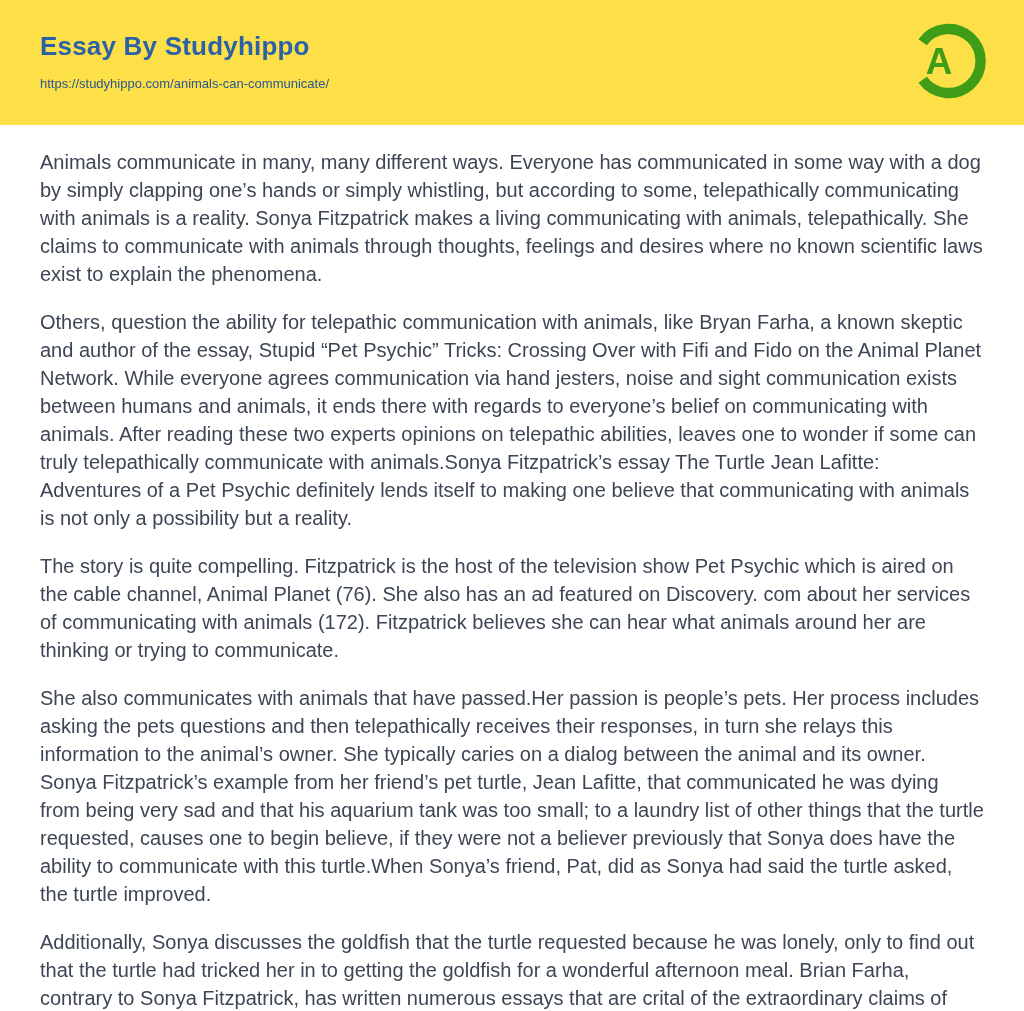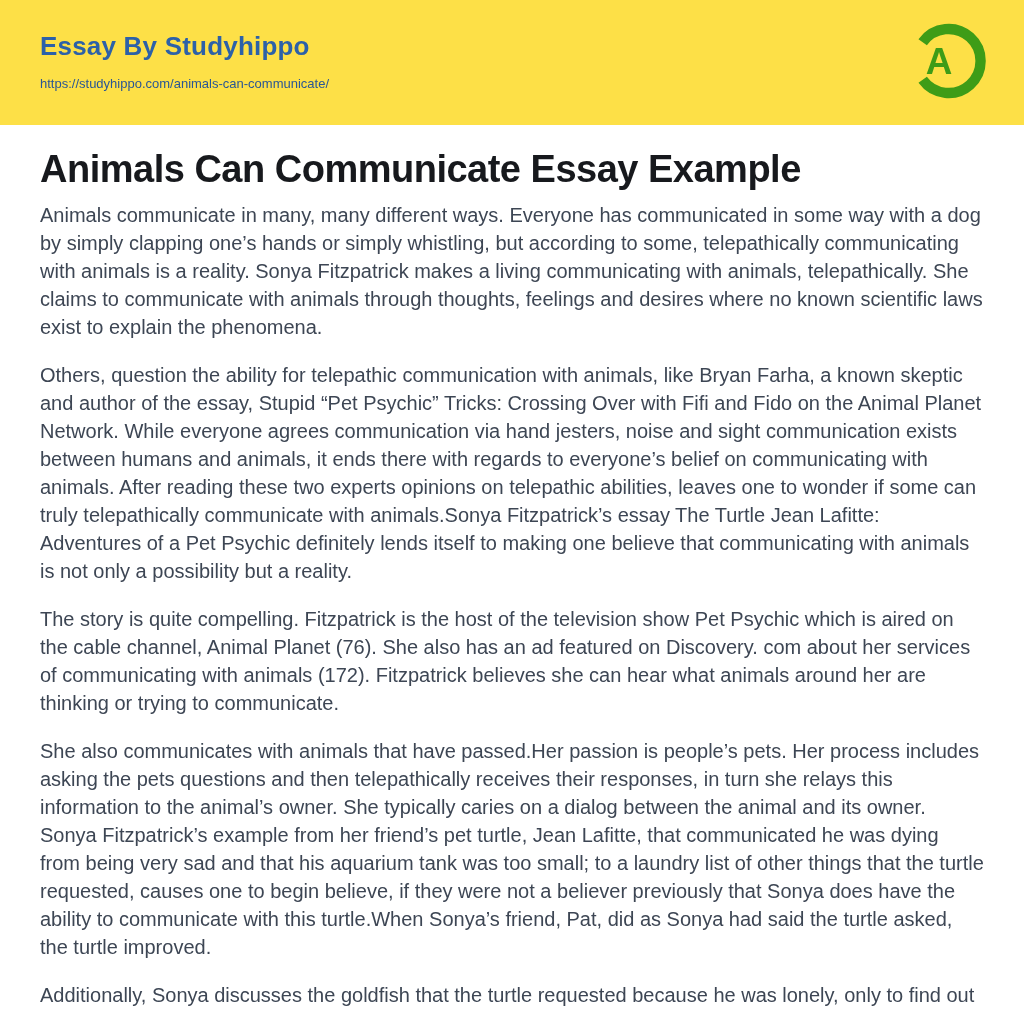--- a/index.html
+++ b/index.html
@@ -78,21 +78,20 @@
 
     <div class="logo-wrap">
       <svg width="80" height="92" viewBox="0 0 100 100" xmlns="http://www.w3.org/2000/svg" aria-hidden="true">
         <path d="M 19.6 26.5 A 40 40 0 1 1 19.6 73.5" fill="none" stroke="#3e9c17" stroke-width="13" stroke-linecap="butt"></path>
         <text x="40" y="66.5" text-anchor="middle" font-family="Liberation Sans, sans-serif" font-size="46" font-weight="bold" fill="#3e9c17">A</text>
       </svg>
     </div>
   </header>
 
   <main class="article">
-    <h1 class="article-title">Animals Can Communicate Essay Example</h1>
 
     <p class="essay-paragraph">Animals communicate in many, many different ways. Everyone has communicated in some way with a dog by simply clapping one’s hands or simply whistling, but according to some, telepathically communicating with animals is a reality. Sonya Fitzpatrick makes a living communicating with animals, telepathically. She claims to communicate with animals through thoughts, feelings and desires where no known scientific laws exist to explain the phenomena.</p>
 
     <p class="essay-paragraph">Others, question the ability for telepathic communication with animals, like Bryan Farha, a known skeptic and author of the essay, Stupid “Pet Psychic” Tricks: Crossing Over with Fifi and Fido on the Animal Planet Network. While everyone agrees communication via hand jesters, noise and sight communication exists between humans and animals, it ends there with regards to everyone’s belief on communicating with animals. After reading these two experts opinions on telepathic abilities, leaves one to wonder if some can truly telepathically communicate with animals.Sonya Fitzpatrick’s essay The Turtle Jean Lafitte: Adventures of a Pet Psychic definitely lends itself to making one believe that communicating with animals is not only a possibility but a reality.</p>
 
     <p class="essay-paragraph">The story is quite compelling. Fitzpatrick is the host of the television show Pet Psychic which is aired on the cable channel, Animal Planet (76). She also has an ad featured on Discovery. com about her services of communicating with animals (172). Fitzpatrick believes she can hear what animals around her are thinking or trying to communicate.</p>
 
     <p class="essay-paragraph">She also communicates with animals that have passed.Her passion is people’s pets. Her process includes asking the pets questions and then telepathically receives their responses, in turn she relays this information to the animal’s owner. She typically caries on a dialog between the animal and its owner. Sonya Fitzpatrick’s example from her friend’s pet turtle, Jean Lafitte, that communicated he was dying from being very sad and that his aquarium tank was too small; to a laundry list of other things that the turtle requested, causes one to begin believe, if they were not a believer previously that Sonya does have the ability to communicate with this turtle.When Sonya’s friend, Pat, did as Sonya had said the turtle asked, the turtle improved.</p>
 
     <p class="essay-paragraph">Additionally, Sonya discusses the goldfish that the turtle requested because he was lonely, only to find out that the turtle had tricked her in to getting the goldfish for a wonderful afternoon meal. Brian Farha, contrary to Sonya Fitzpatrick, has written numerous essays that are crital of the extraordinary claims of psychics and others. (75) He is a professor in the Department of Behavioral Studies and Counseling Psychology at Oklahoma City University. He has appeared on the National Geographic Channel program Is It Real? o provide a skeptical perspective on claims of telephathic communications between humans and animals. (76)Br</p>

